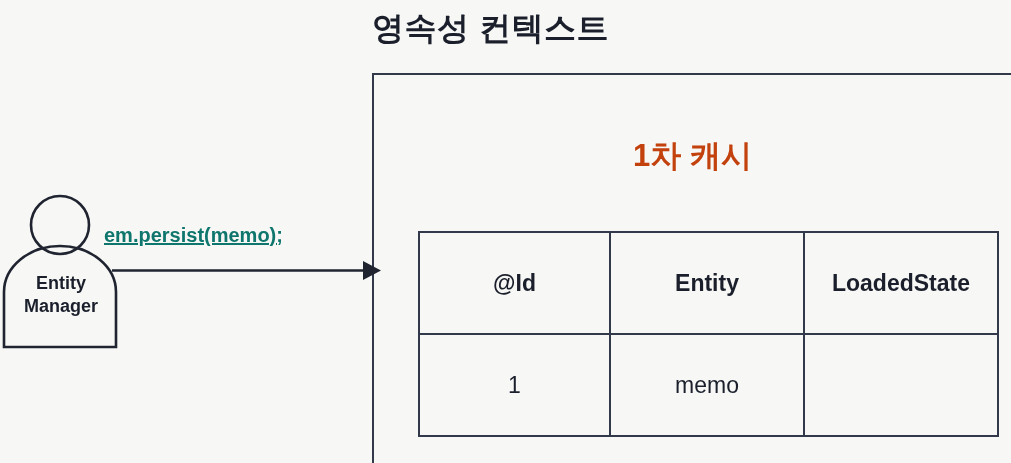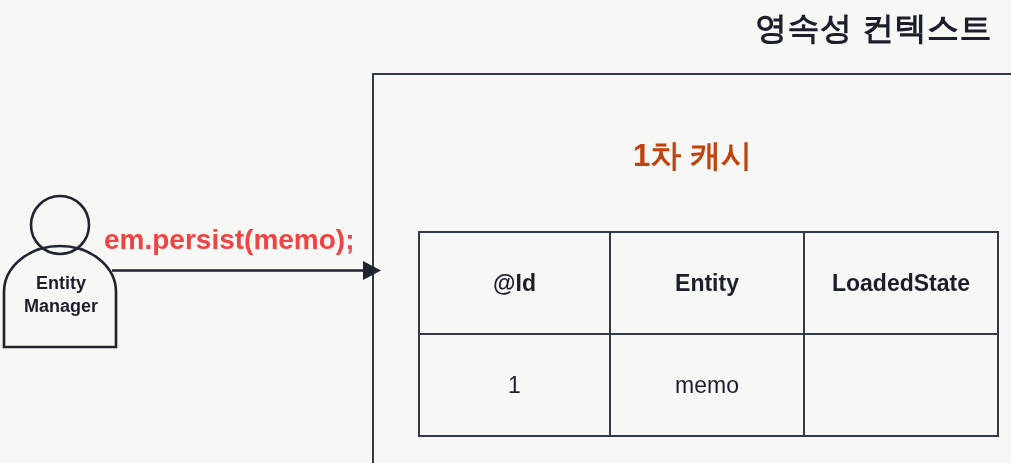--- a/index.html
+++ b/index.html
@@ -27,21 +27,21 @@
     border: 2.5px solid #31394a;
     background: transparent;
     box-sizing: border-box;
   }
 
   #pc-title {
     position: absolute;
     left: 372px;
     top: 6px;
     width: 620px;
-    text-align: right;
+    text-align: left;
     font-size: 32px;
     font-weight: bold;
     letter-spacing: 0.5px;
     line-height: 44px;
     color: #1a1f2b;
   }
 
   #cache-title {
     position: absolute;
     left: 418px;
@@ -112,24 +112,25 @@
     position: absolute;
     left: 105px;
     top: 255px;
     width: 280px;
     height: 32px;
   }
   #arrow-label {
     position: absolute;
     left: 104px;
     top: 224px;
-    font-size: 28px;
+    font-size: 20px;
     font-weight: bold;
-    color: #ef4444;
+    color: #0f766e;
     white-space: nowrap;
+    text-decoration: underline;
   }
 </style>
 </head>
 <body>
 
 <div id="pc-container"></div>
 
 <div id="pc-title">영속성 컨텍스트</div>
 
 <div id="cache-title">1차 캐시</div>

